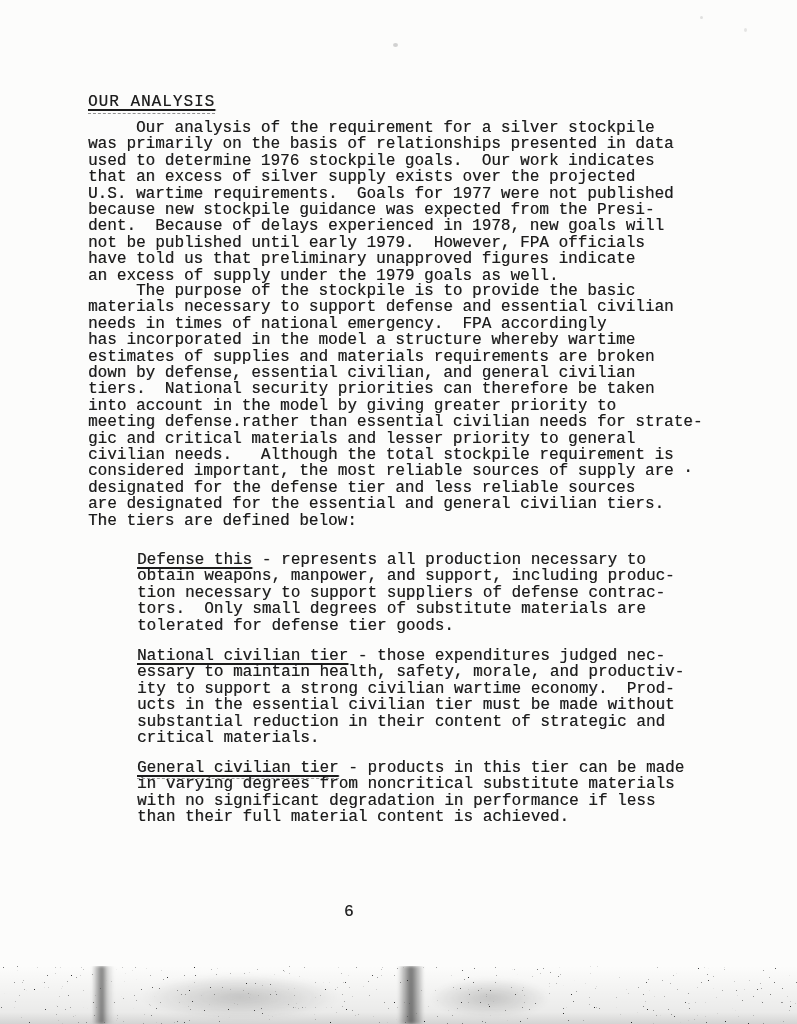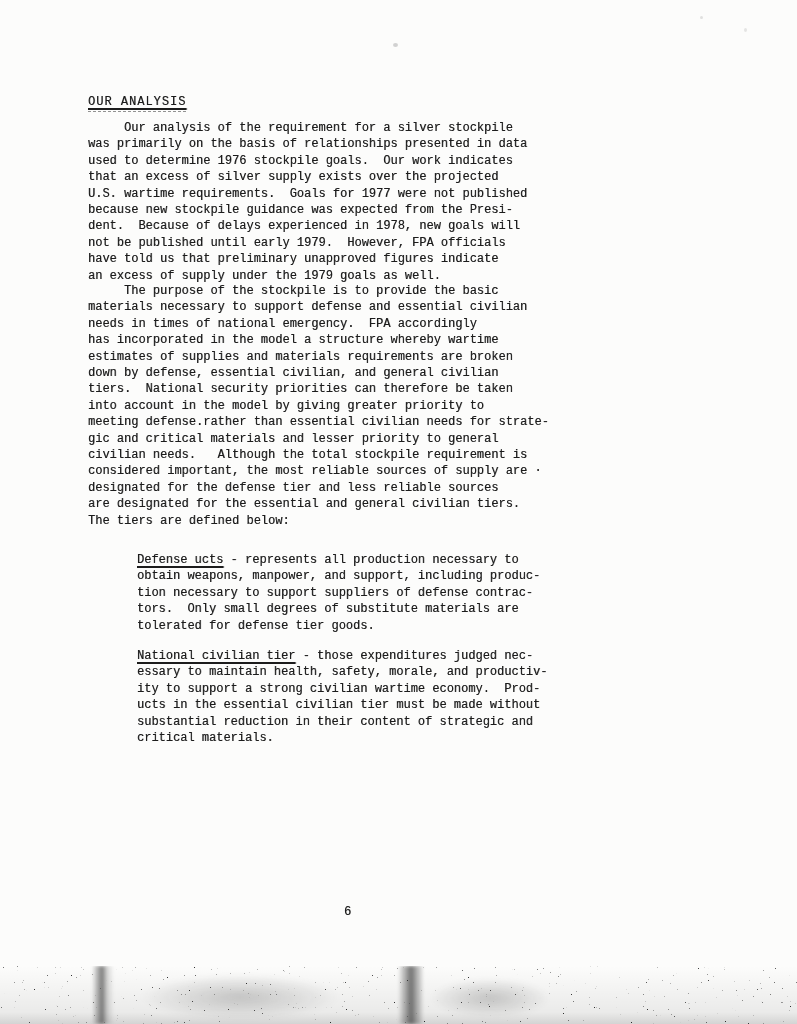--- a/index.html
+++ b/index.html
@@ -15,21 +15,21 @@
     font-family: "Liberation Mono", "DejaVu Sans Mono", monospace;
   }
   .page {
     position: absolute;
     inset: 0;
     background: #fcfcfb;
   }
   .txt {
     position: absolute;
     white-space: pre;
-    font-size: 12px;
+    font-size: 16px;
     line-height: 16.4px;
     color: #1c1c1c;
     letter-spacing: 0px;
     text-shadow: 0.4px 0 0 rgba(28,28,28,0.55);
   }
   .heading-text {
     text-decoration: underline;
     text-decoration-thickness: 1.5px;
     text-underline-offset: 3px;
     letter-spacing: 1px;
@@ -128,33 +128,37 @@
 tiers.  National security priorities can therefore be taken
 into account in the model by giving greater priority to
 meeting defense.rather than essential civilian needs for strate-
 gic and critical materials and lesser priority to general
 civilian needs.   Although the total stockpile requirement is
 considered important, the most reliable sources of supply are ·
 designated for the defense tier and less reliable sources
 are designated for the essential and general civilian tiers.
 The tiers are defined below:</div>
 
-  <div class="txt pos-defense"><span class="tier-term">Defense ucts</span><span> - represents all production necessary to
+  <div class="txt pos-defense"><span class="tier-term">Defense this</span><span> - represents all production necessary to
 obtain weapons, manpower, and support, including produc-
 tion necessary to support suppliers of defense contrac-
 tors.  Only small degrees of substitute materials are
 tolerated for defense tier goods.</span></div>
 
   <div class="txt pos-essential"><span class="tier-term">National civilian tier</span><span> - those expenditures judged nec-
 essary to maintain health, safety, morale, and productiv-
 ity to support a strong civilian wartime economy.  Prod-
 ucts in the essential civilian tier must be made without
 substantial reduction in their content of strategic and
 critical materials.</span></div>
 
+  <div class="txt pos-general"><span class="tier-term double">General civilian tier</span><span> - products in this tier can be made
+in varying degrees from noncritical substitute materials
+with no significant degradation in performance if less
+than their full material content is achieved.</span></div>
 
   <div class="txt pos-pagenum">6</div>
 
   <div class="speck sp1"></div>
   <div class="speck sp2"></div>
   <div class="speck sp3"></div>
 
   <div class="scan-band">
     <svg width="797" height="58" xmlns="http://www.w3.org/2000/svg">
       <filter id="speckle" x="0" y="0" width="100%" height="100%">

